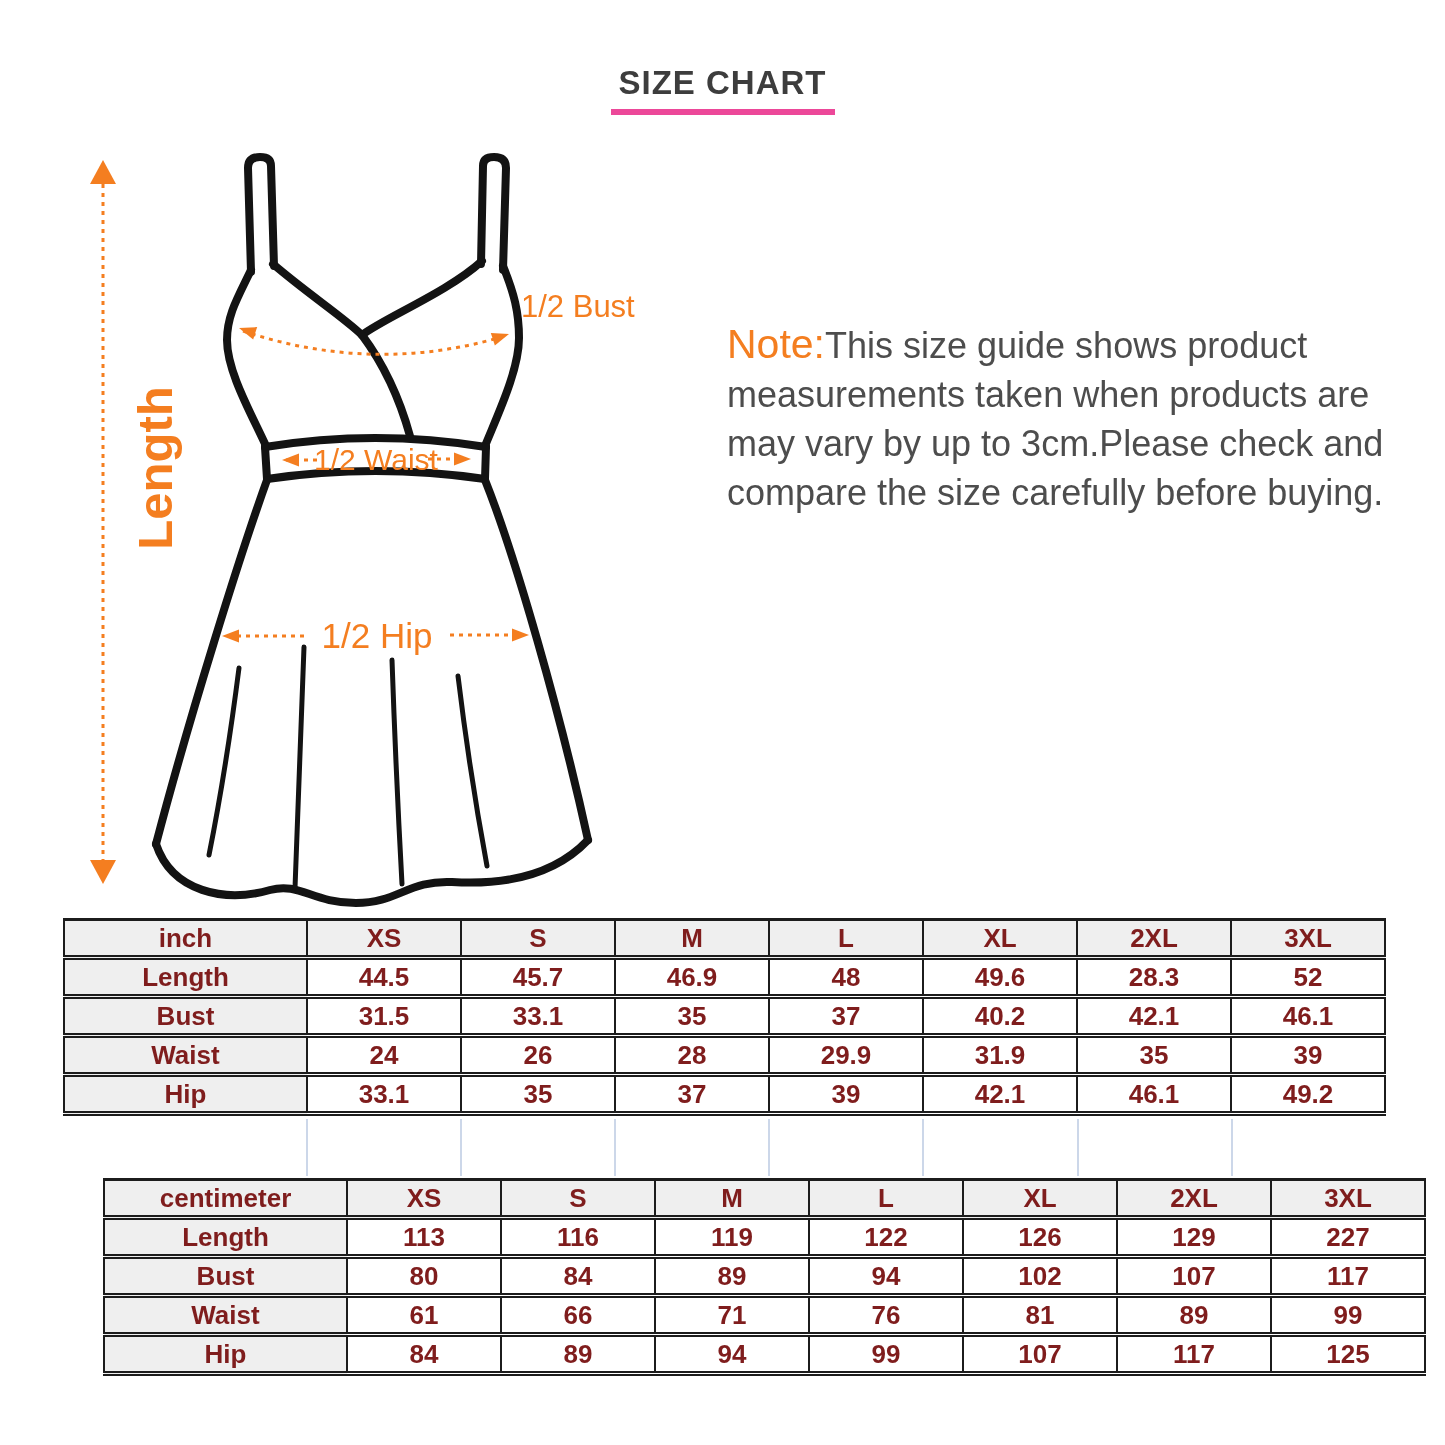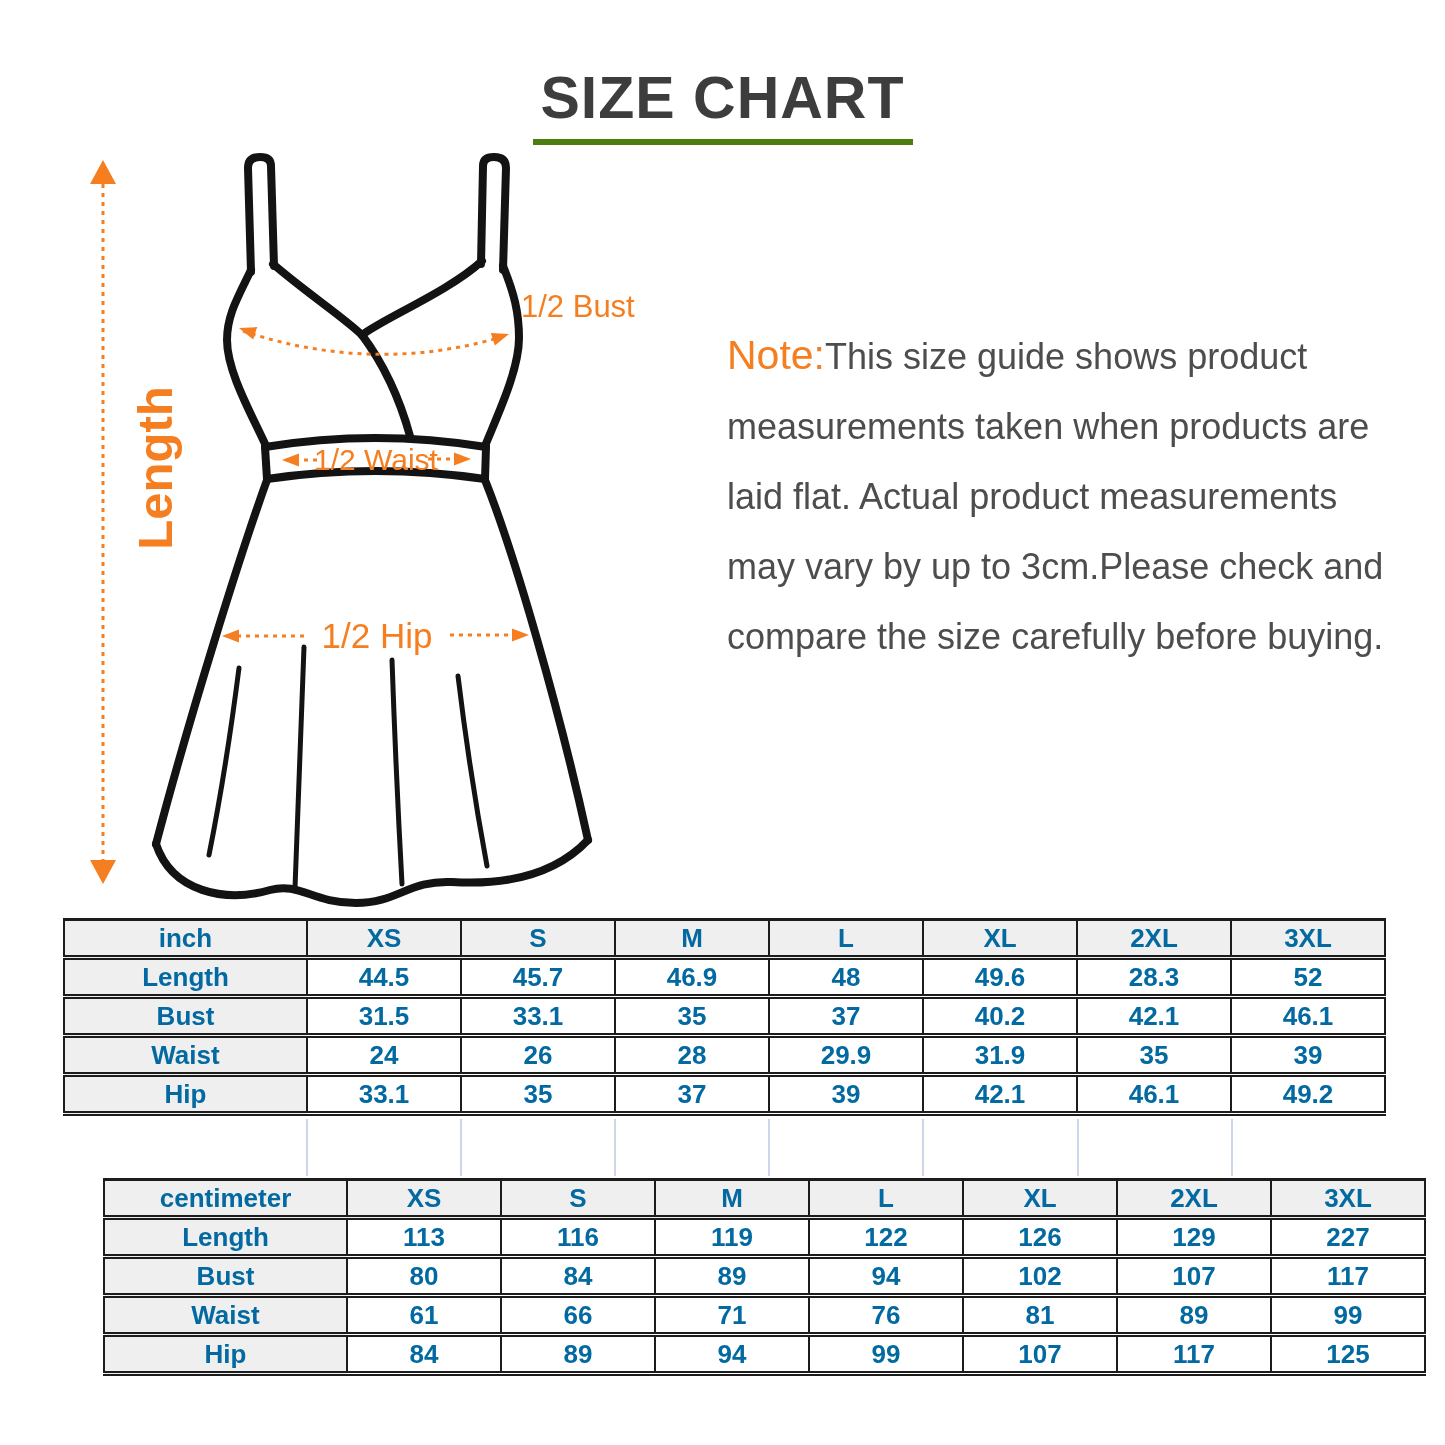--- a/index.html
+++ b/index.html
@@ -3,34 +3,34 @@
 <meta charset="utf-8">
 <style>
   html,body { margin:0; padding:0; }
   body {
     width:1445px; height:1445px; position:relative; overflow:hidden;
     background:#ffffff;
     font-family:"Liberation Sans", sans-serif;
   }
   .title-wrap { position:absolute; top:64px; left:0; width:100%; text-align:center; }
   .title {
-    display:inline-block; font-size:59px; font-weight:bold; letter-spacing:1px;
-    color:#3d3d3d; border-bottom:6px solid #4d7c0f; padding:0 8px 7px 8px;
+    display:inline-block; font-size:33px; font-weight:bold; letter-spacing:1px;
+    color:#3d3d3d; border-bottom:6px solid #ec4899; padding:0 8px 7px 8px;
   }
 
   .figure-svg { position:absolute; left:0; top:0; }
 
   .note { position:absolute; left:727px; top:320px; width:700px; color:#4d4d4d;
-          font-size:36px; line-height:70px; }
+          font-size:36px; line-height:49px; }
   .note-line { white-space:nowrap; }
   .note-label { color:#f47e20; font-size:41px; }
 
   table.size {
     position:absolute; left:63px; width:1322px; table-layout:fixed;
-    border-collapse:collapse; font-weight:bold; font-size:26px; color:#0369a1;
+    border-collapse:collapse; font-weight:bold; font-size:26px; color:#7f1d1d;
   }
   table.size col.c0 { width:243px; }
   table.size col.c  { width:154px; }
   .size td {
     border:2px solid #1c1c1c;
     border-top:5px double #1c1c1c; border-bottom:5px double #1c1c1c;
     height:34px; text-align:center; vertical-align:middle; padding:0; background:#fff;
   }
   .size td.lbl { background:#efefef; }
   .size tr.hdr td { background:#efefef; border-top:3px solid #1c1c1c; }
@@ -110,21 +110,20 @@
     <path class="odash" d="M450 635 L523 635"></path>
     <use href="#ah" class="oarr" transform="translate(222,636) rotate(180)"></use>
     <use href="#ah" class="oarr" transform="translate(529,635)"></use>
     <text class="olabel" x="377" y="648" text-anchor="middle" font-size="35">1/2 Hip</text>
   </g>
 </svg>
 
 <div class="note">
   <div class="note-line"><span class="note-label">Note:</span><span>This size guide shows product</span></div>
   <div class="note-line">measurements taken when products are</div>
-  <div class="note-line">laid flat. Actual product measurements</div>
   <div class="note-line">may vary by up to 3cm.Please check and</div>
   <div class="note-line">compare the size carefully before buying.</div>
 </div>
 
 <table class="size" id="table-inch">
   <colgroup>
       <col class="c0">
       <col class="c">
       <col class="c">
       <col class="c">

